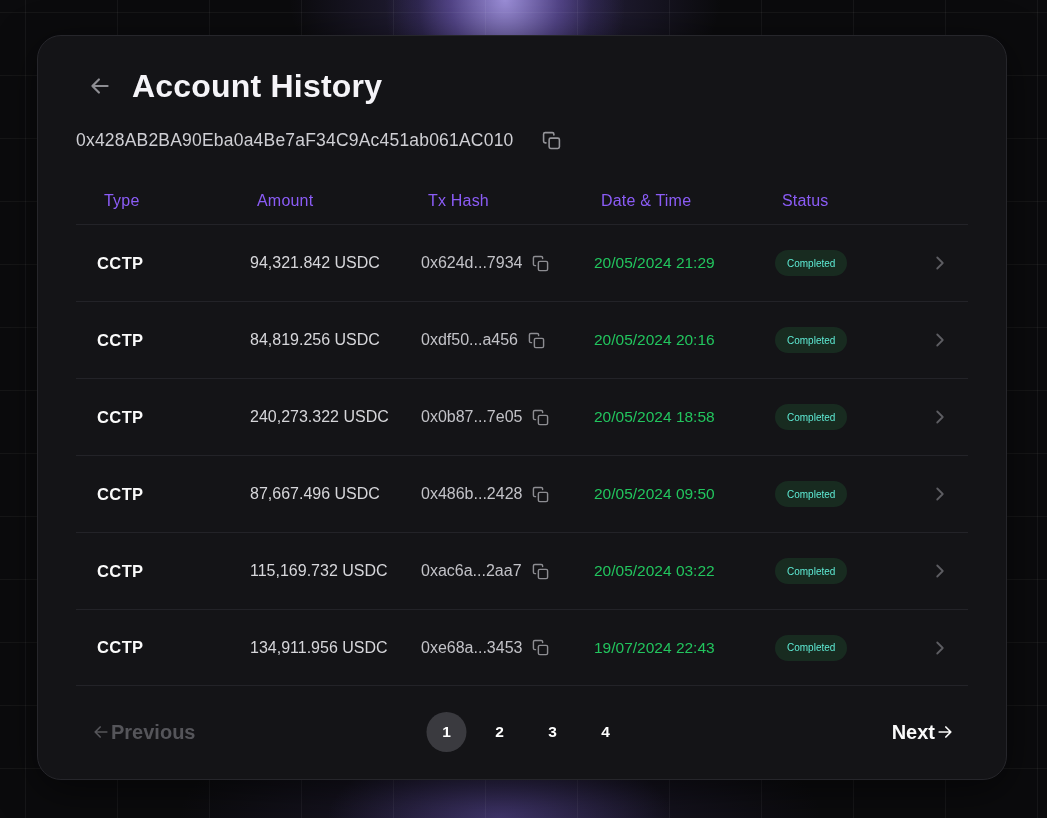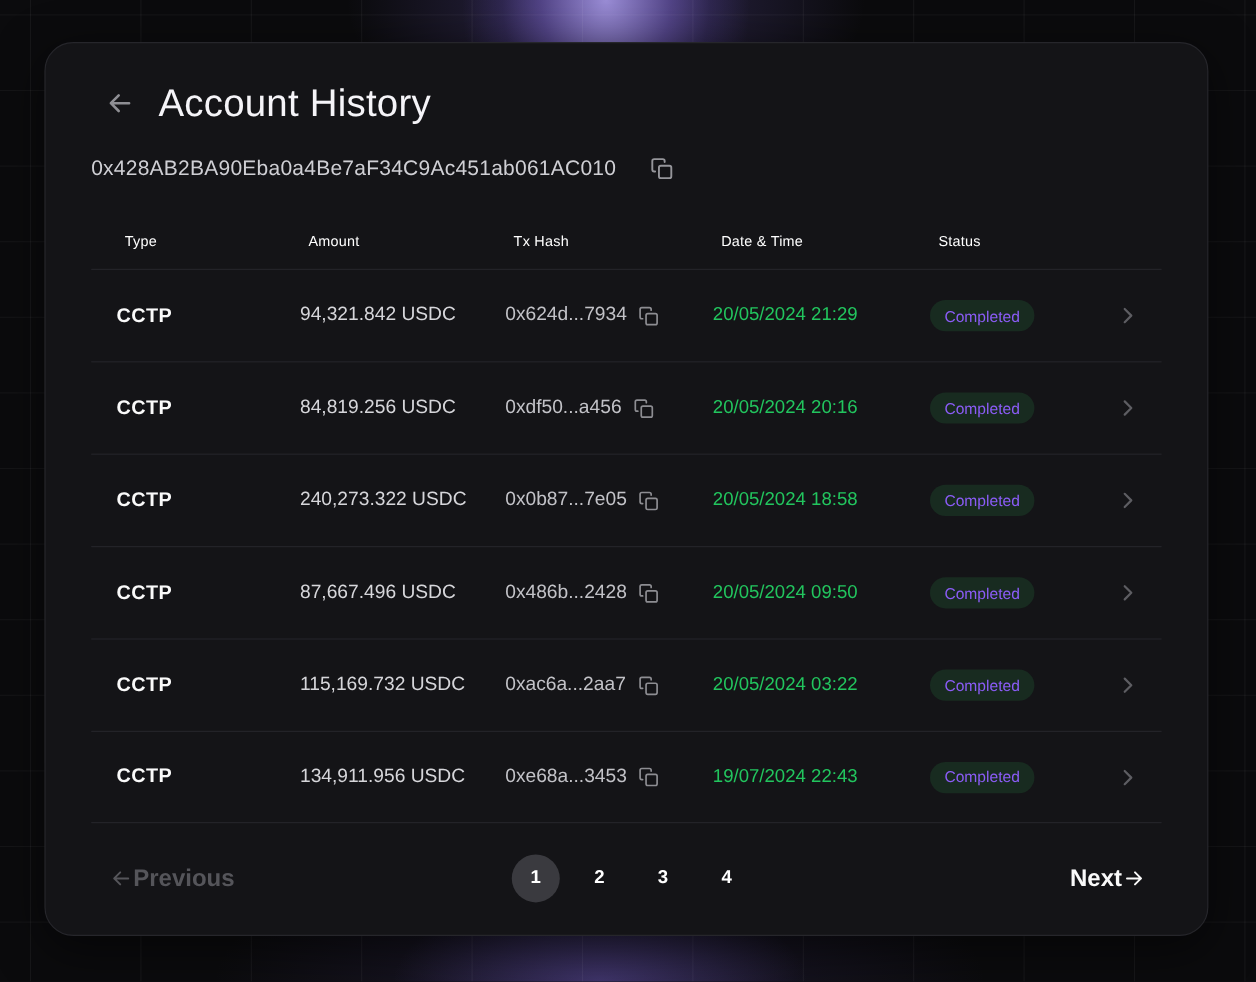--- a/index.html
+++ b/index.html
@@ -31,21 +31,21 @@
     border-radius:24px;
     padding:0 38px;
     box-shadow:0 10px 40px rgba(0,0,0,0.5);
   }
 
   
   .card-header { margin-top:25px; height:50px; display:flex; align-items:center; justify-content:space-between; }
   .header-left { display:flex; align-items:center; gap:18px; margin-left:10px; }
   .back-button { width:28px; height:28px; display:flex; align-items:center; justify-content:center; cursor:pointer; }
   .back-button svg { width:26px; height:26px; stroke:#8e8e93; }
-  .page-title { font-size:32px; font-weight:400; color:#f5f4f8; letter-spacing:0.2px; }
+  .page-title { font-size:32px; font-weight:700; color:#f5f4f8; letter-spacing:0.2px; }
 
   .header-right { display:flex; align-items:center; gap:21px; }
   .network-select {
     display:flex; align-items:center; height:50px; padding:0 18px 0 16px;
     background:#18181c; border:1px solid #2e2e34; border-radius:14px; cursor:pointer;
   }
   .op-badge {
     width:30px; height:30px; border-radius:50%; background:#ff0420;
     color:#ffffff; font-size:12px; font-weight:800; font-style:italic;
     display:flex; align-items:center; justify-content:center; letter-spacing:0.2px;
@@ -56,33 +56,33 @@
   .refresh-button svg { width:30px; height:30px; stroke:#8e8e93; }
 
   
   .address-row { margin-top:19px; display:flex; align-items:center; gap:28px; }
   .address-text { font-size:17.5px; color:#cfcfd4; letter-spacing:0.2px; }
   .copy-button { display:flex; cursor:pointer; }
   .copy-button svg { width:19px; height:19px; stroke:#95959a; }
 
   
   .grid-cols { display:grid; grid-template-columns:153px 171px 173px 181px 154px 1fr; align-items:center; }
-  .table-head { height:73px; padding:26px 0 0 28px; color:#ffffff; font-size:12px; letter-spacing:0.2px; }
+  .table-head { height:73px; padding:26px 0 0 28px; color:#8b5cf6; font-size:16px; letter-spacing:0.2px; }
   .table-row { height:77px; padding-left:21px; border-top:1px solid #232328; cursor:pointer; }
   .table-row:last-child { border-bottom:1px solid #232328; }
 
   .cell-type { font-size:16.5px; font-weight:700; color:#fafafa; letter-spacing:0.4px; }
   .cell-amount { font-size:16px; color:#d6d6da; }
   .cell-hash { display:flex; align-items:center; gap:10px; font-size:16px; color:#c2c2c7; }
   .cell-hash .copy-button svg { width:17px; height:17px; stroke:#8d8d92; }
   .cell-date { font-size:15.5px; color:#22c55e; }
   .status-badge {
     display:inline-flex; width:fit-content; height:26px; padding:0 12px;
     align-items:center; border-radius:13px;
-    background:#182b20; color:#8b5cf6; font-size:13px;
+    background:#182b20; color:#5eead4; font-size:10px;
   }
   .cell-chevron { justify-self:end; padding-right:27px; display:flex; }
   .cell-chevron svg { width:22px; height:22px; stroke:#5d5d62; }
 
   
   .pagination { position:relative; height:92px; display:flex; align-items:center; justify-content:space-between; }
   .page-prev, .page-next { display:flex; align-items:center; font-size:20px; font-weight:700; cursor:pointer;justify-content:space-between; }
   .page-prev { color:#55555a; padding-left:15px; }
   .page-next { color:#fafafa; padding-right:13px; }
   .page-prev svg, .page-next svg { width:20px; height:20px; }

